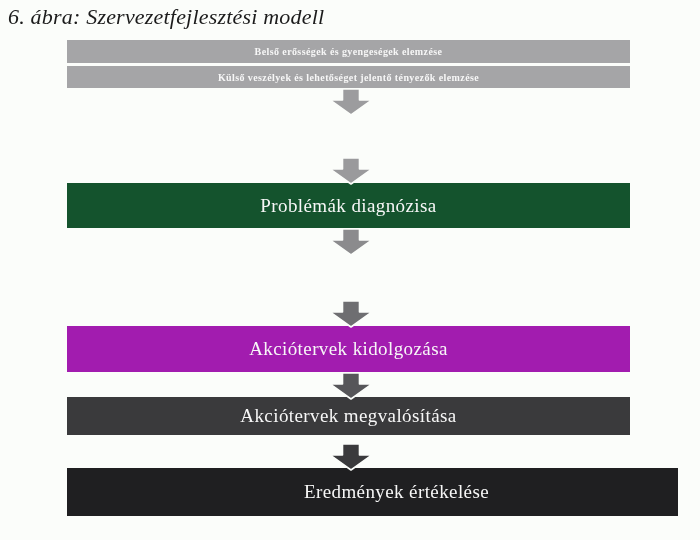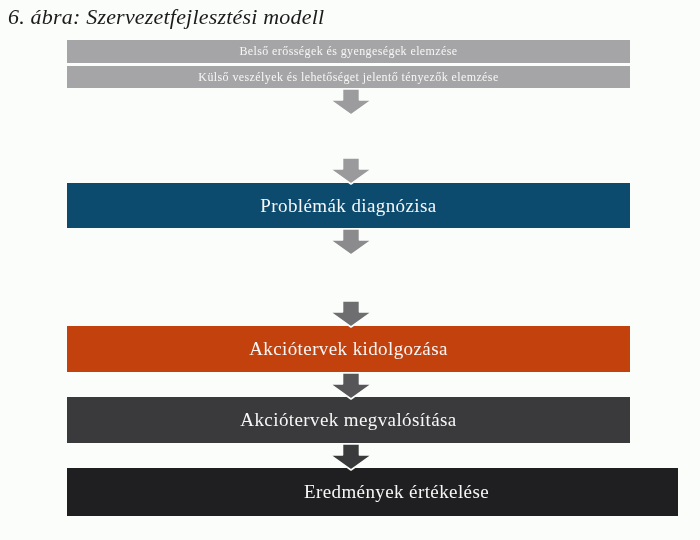--- a/index.html
+++ b/index.html
@@ -25,29 +25,29 @@
     left: 67px;
     width: 563px;
     display: flex;
     align-items: center;
     justify-content: center;
     color: #f7f7f7;
     letter-spacing: 0.4px;
     z-index: 1;
     text-align: center;
   }
-  .bar.thin { font-size: 12px; }
+  .bar.thin { font-size: 10px; font-weight: bold; }
   .bar.step { font-size: 19px; }
   .bar-t0 { top: 40px;  height: 23px; }
   .bar-t1 { top: 66px;  height: 22px; }
   .bar-s0 { top: 112px; height: 45px; }
   .bar-s1 { top: 183px; height: 45px; }
   .bar-s2 { top: 254px; height: 46px; }
   .bar-s3 { top: 326px; height: 46px; }
-  .bar-s4 { top: 397px; height: 46px; }
+  .bar-s4 { top: 397px; height: 38px; }
   .bar-s5 { top: 468px; height: 48px; padding-left: 48px; }
   .arrow {
     position: absolute;
     left: 328px;
     width: 46px;
     height: 28px;
     z-index: 2;
   }
   .arrow-0 { top: 88px; }
   .arrow-1 { top: 157px; }
@@ -69,32 +69,32 @@
 
   <svg class="arrow arrow-0" viewBox="0 0 46 28">
     <polygon points="14.5,1 14.5,12 2,12 23,27 44,12 31.5,12 31.5,1" stroke="#fbfdfa" stroke-width="1.6" stroke-linejoin="round" style="fill: rgb(156, 156, 158);"></polygon>
   </svg>
 
 
   <svg class="arrow arrow-1" viewBox="0 0 46 28">
     <polygon points="14.5,1 14.5,12 2,12 23,27 44,12 31.5,12 31.5,1" stroke="#fbfdfa" stroke-width="1.6" stroke-linejoin="round" style="fill: rgb(154, 154, 156);"></polygon>
   </svg>
 
-  <div class="bar step bar-s1" style="background-color: #0c4a6e;">Problémák diagnózisa</div>
+  <div class="bar step bar-s1" style="background-color: #14532d;">Problémák diagnózisa</div>
 
   <svg class="arrow arrow-2" viewBox="0 0 46 28">
     <polygon points="14.5,1 14.5,12 2,12 23,27 44,12 31.5,12 31.5,1" stroke="#fbfdfa" stroke-width="1.6" stroke-linejoin="round" style="fill: rgb(139, 139, 141);"></polygon>
   </svg>
 
 
   <svg class="arrow arrow-3" viewBox="0 0 46 28">
     <polygon points="14.5,1 14.5,12 2,12 23,27 44,12 31.5,12 31.5,1" stroke="#fbfdfa" stroke-width="1.6" stroke-linejoin="round" style="fill: rgb(110, 110, 113);"></polygon>
   </svg>
 
-  <div class="bar step bar-s3" style="background-color: #c2410c;">Akciótervek kidolgozása</div>
+  <div class="bar step bar-s3" style="background-color: #a21caf;">Akciótervek kidolgozása</div>
 
   <svg class="arrow arrow-4" viewBox="0 0 46 28">
     <polygon points="14.5,1 14.5,12 2,12 23,27 44,12 31.5,12 31.5,1" stroke="#fbfdfa" stroke-width="1.6" stroke-linejoin="round" style="fill: rgb(86, 86, 89);"></polygon>
   </svg>
 
   <div class="bar step bar-s4" style="background-color: rgb(58, 58, 60);">Akciótervek megvalósítása</div>
 
   <svg class="arrow arrow-5" viewBox="0 0 46 28">
     <polygon points="14.5,1 14.5,12 2,12 23,27 44,12 31.5,12 31.5,1" stroke="#fbfdfa" stroke-width="1.6" stroke-linejoin="round" style="fill: rgb(58, 58, 60);"></polygon>
   </svg>

